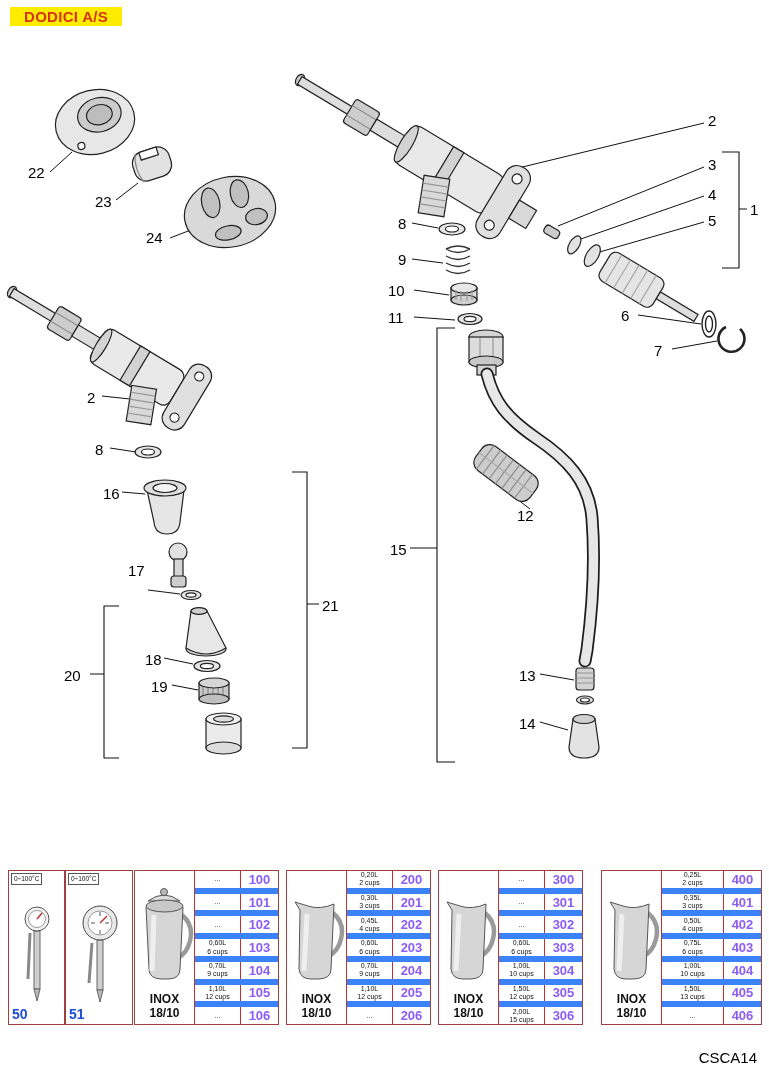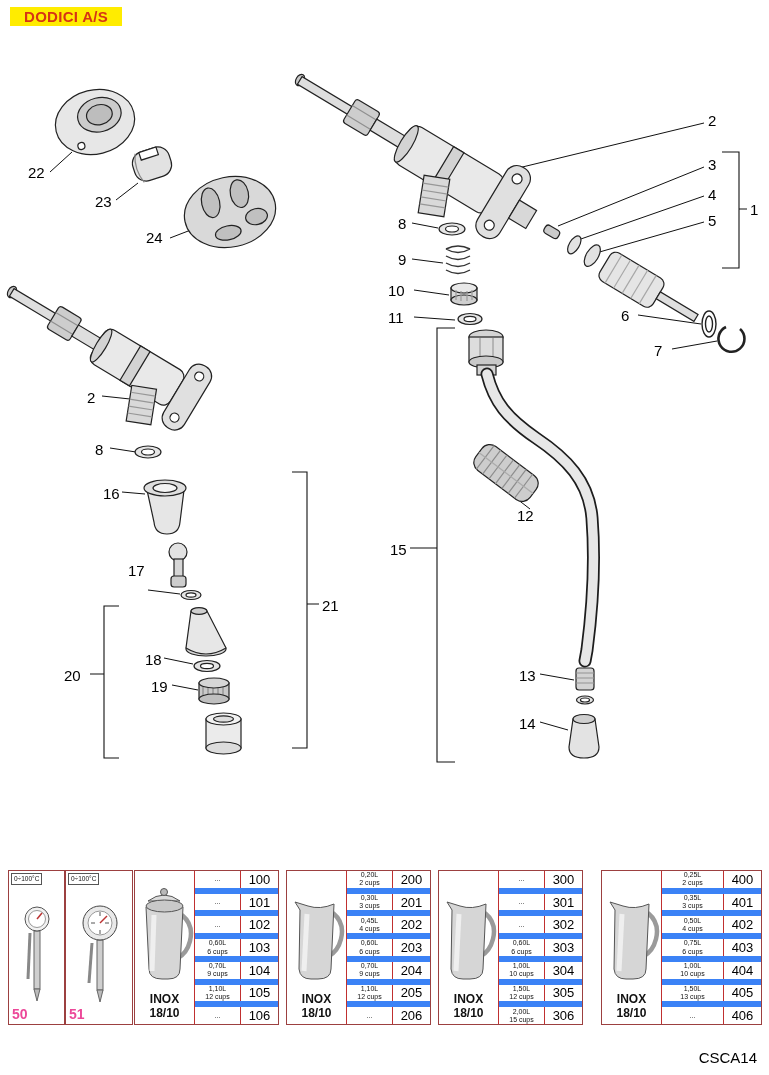--- a/index.html
+++ b/index.html
@@ -6,34 +6,34 @@
   body{width:769px;height:1075px;position:relative;background:#fff;overflow:hidden;
        font-family:"Liberation Sans",sans-serif;color:#000}
   svg{display:block}
   .brand{position:absolute;left:10px;top:7px;background:#ffec00;color:#d63415;
          font-size:15px;font-weight:bold;padding:1px 14px;letter-spacing:.3px}
   #diagram{position:absolute;left:0;top:0}
   .callout{position:absolute;font-size:15px;color:#000}
   .panel{position:absolute;top:870px;height:153px;border:1.3px solid #9c4040;background:#fff}
   .range-box{position:absolute;left:2px;top:2px;border:1px solid #555;font-size:6.5px;
              padding:0 2px;background:#fff;color:#111;line-height:1.5}
-  .thermo-num{position:absolute;left:3px;bottom:2px;font-size:14px;font-weight:bold;color:#ec4899}
+  .thermo-num{position:absolute;left:3px;bottom:2px;font-size:14px;font-weight:bold;color:#1d4ed8}
   .thermo-art{position:absolute;left:0;top:0}
   .pp{display:flex;height:100%}
   .pp-left{position:relative;width:59px;flex:0 0 59px}
   .pitcher-art{position:absolute;left:0;top:12px}
   .inox{position:absolute;bottom:4px;left:0;width:100%;text-align:center;
         font-size:12px;font-weight:bold;color:#111}
   .pp-table{flex:1;display:flex;flex-direction:column;border-left:1px solid #c03030}
   .prow{flex:1;display:flex;border-top:6px solid #3b82f6;min-height:0}
   .prow:first-child{border-top:none}
   .cap{flex:1;display:flex;align-items:center;justify-content:center;font-size:7px;
        line-height:1.15;text-align:center;white-space:pre-line;color:#111}
   .num{width:37px;flex:0 0 37px;border-left:1px solid #c03030;display:flex;align-items:center;
-       justify-content:center;font-size:13px;font-weight:normal;color:#000000}
+       justify-content:center;font-size:13px;font-weight:bold;color:#8b5cf6}
   .page-code{position:absolute;right:12px;bottom:9px;font-size:15px;color:#000}
 </style>
 </head>
 <body>
 
 <svg width="0" height="0" style="position:absolute" aria-hidden="true">
   <defs>
     <g id="pitcher-open" stroke="#555" stroke-width="1">
       <path d="M46 30 Q58 40 54 56 Q51 68 42 73" fill="none" stroke="#9a9a9a" stroke-width="4.5"></path>
       <path d="M13 27 L8 19 L21 23 Q33 27 47 21 L44 86 Q44 96 31 96 L24 96 Q13 96 12 86 Z" fill="#d6d6d6"></path>

